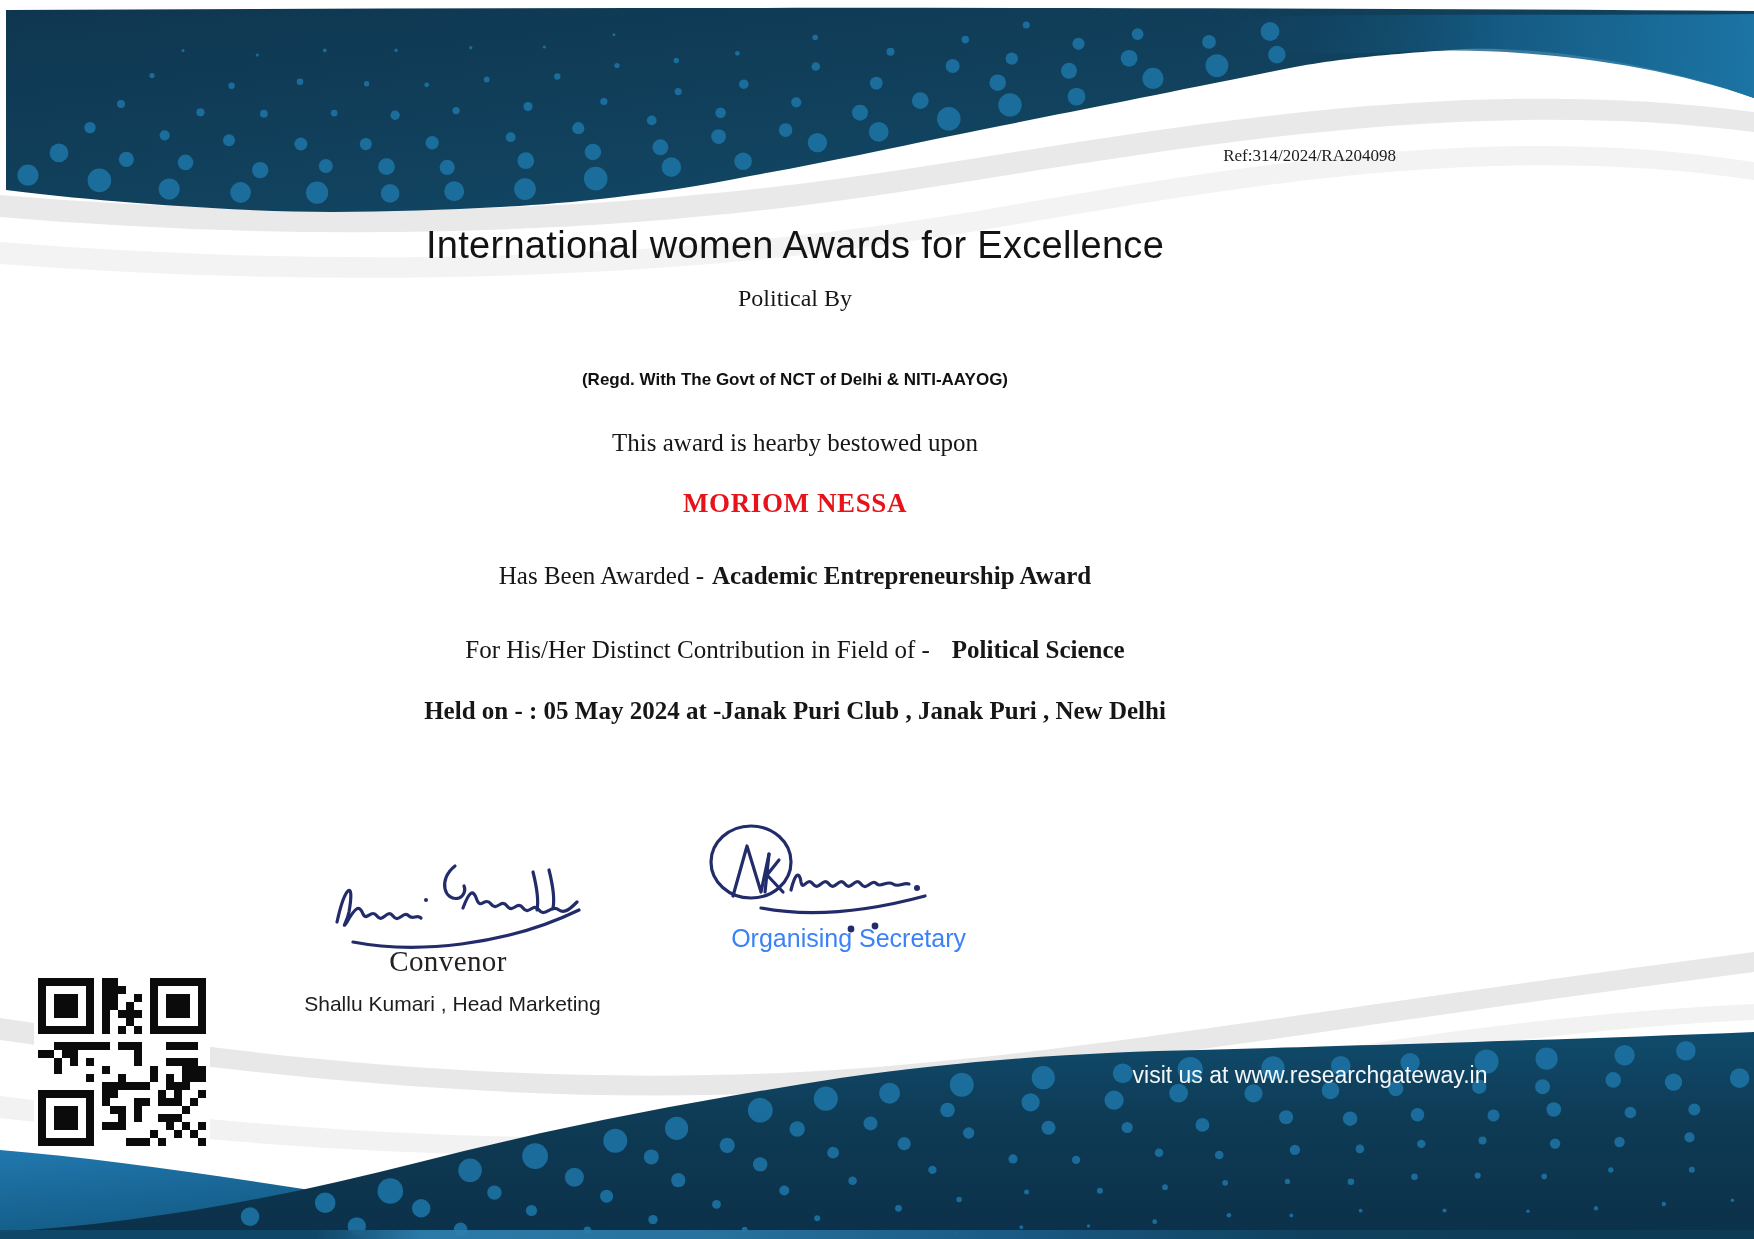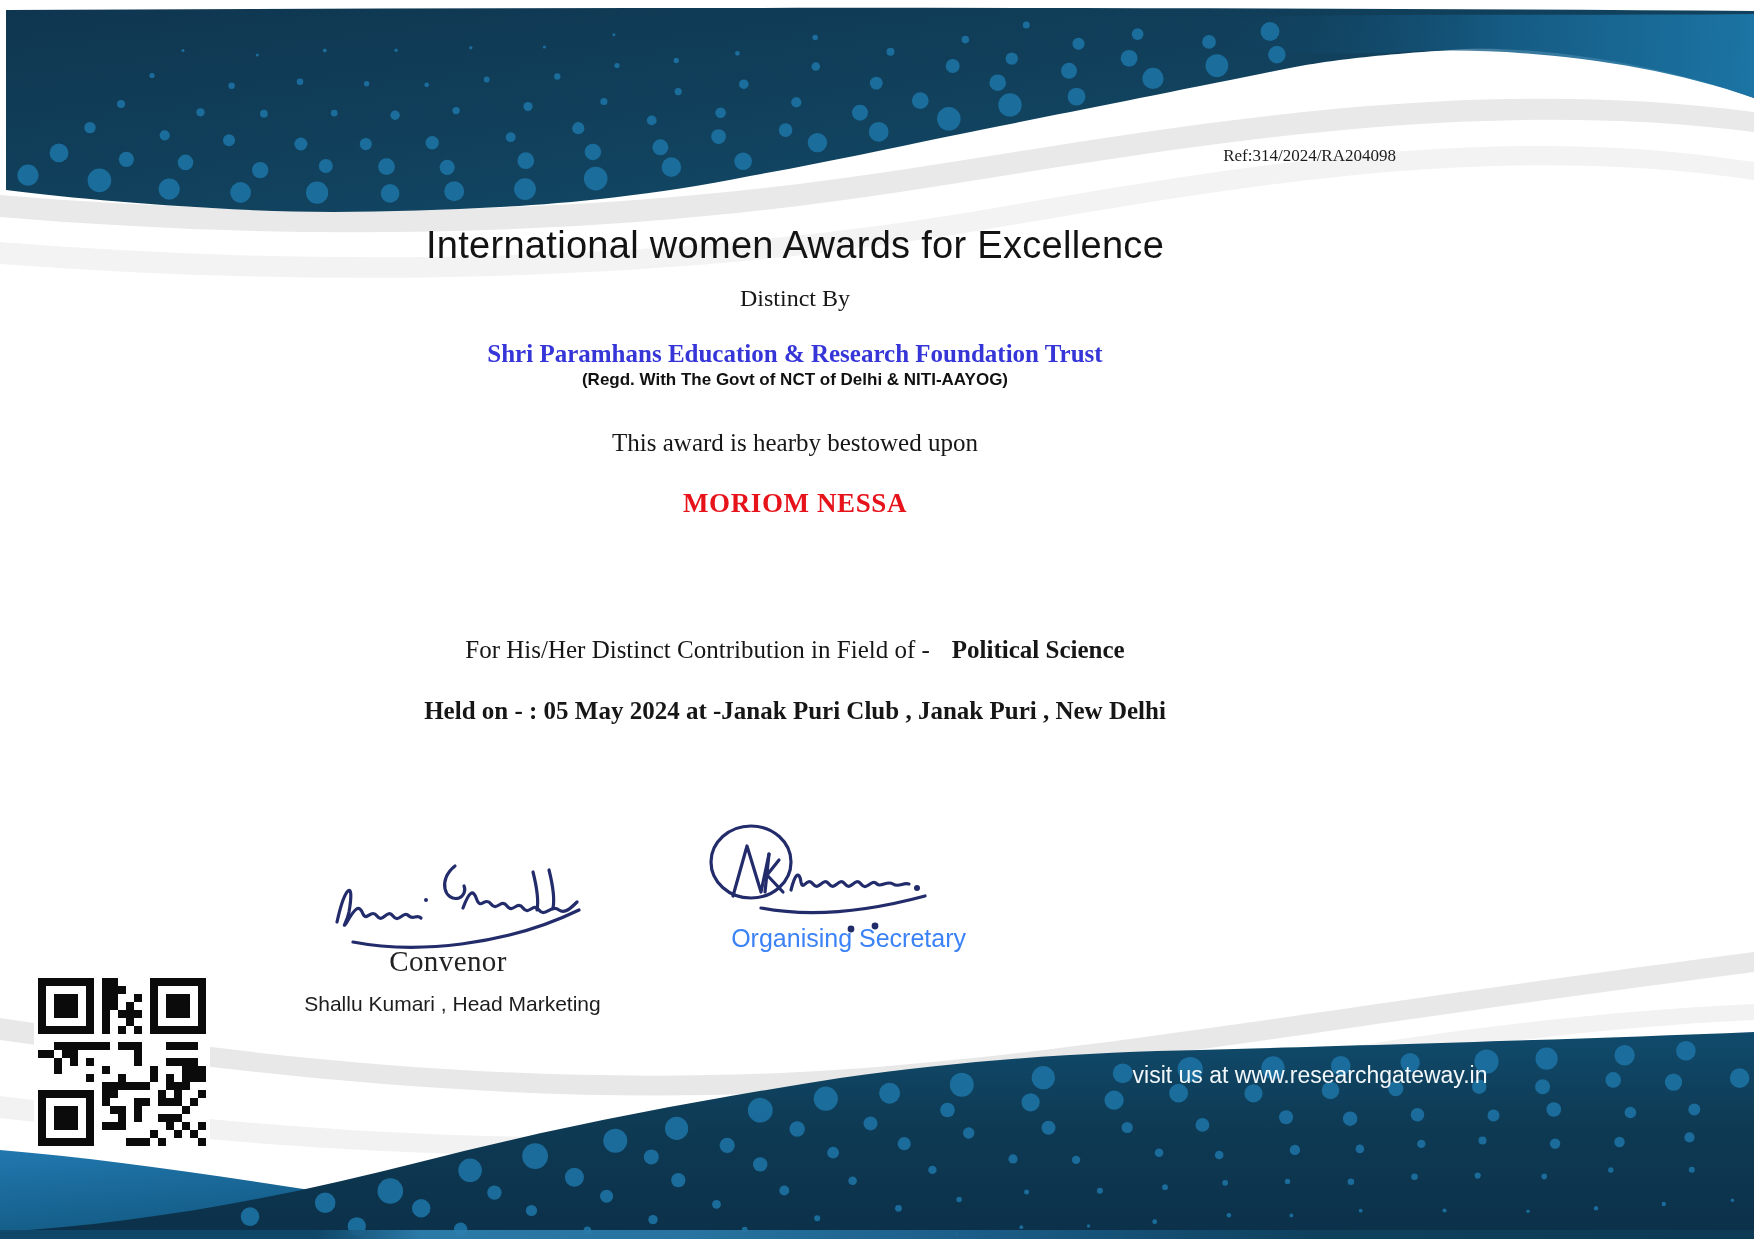--- a/index.html
+++ b/index.html
@@ -280,26 +280,28 @@
         <circle cx="1596.1" cy="308.3" r="2.2" fill="#1C71A2" opacity="0.92"></circle>
         <circle cx="1663.8" cy="304.0" r="2.2" fill="#1C71A2" opacity="0.92"></circle>
         <circle cx="1732.4" cy="300.2" r="1.8" fill="#1C71A2" opacity="0.92"></circle>
       </g>
     <rect x="0" y="330" width="1754" height="9" fill="url(#gStrip)" opacity="0.92"></rect>
   </svg>
 
   <div class="ref">Ref:314/2024/RA204098</div>
 
   <div class="center-col title">International women Awards for Excellence</div>
-  <div class="center-col organized">Distinct By</div>
-  <div class="center-col foundation">Shri Paramhans Education &amp; Research Foundation Trust</div>
+  <div class="center-col organized">Political By</div>
   <div class="center-col regd">(Regd. With The Govt of NCT of Delhi &amp; NITI-AAYOG)</div>
   <div class="center-col bestow">This award is hearby bestowed upon</div>
   <div class="center-col recipient">MORIOM NESSA</div>
 
+  <div class="center-col awarded">
+    <span>Has Been Awarded -</span><b>Academic Entrepreneurship Award</b>
+  </div>
 
   <div class="center-col field">
     <span>For His/Her Distinct Contribution in Field of -</span><b>Political Science</b>
   </div>
 
   <div class="center-col held">Held on - : 05 May 2024 at -Janak Puri Club , Janak Puri , New Delhi</div>
 
   <svg class="abs sig" style="left:325px;top:850px;" width="270" height="108" viewBox="0 0 270 108">
     <path d="M12,72 C20,36 30,28 24,62 C22,72 16,80 22,72 C30,58 34,54 38,64 C42,72 46,58 52,66 C58,74 62,58 68,66 C74,74 78,60 84,66 C88,70 92,64 96,68"></path>
     <circle class="dot" cx="101" cy="50" r="2"></circle>

